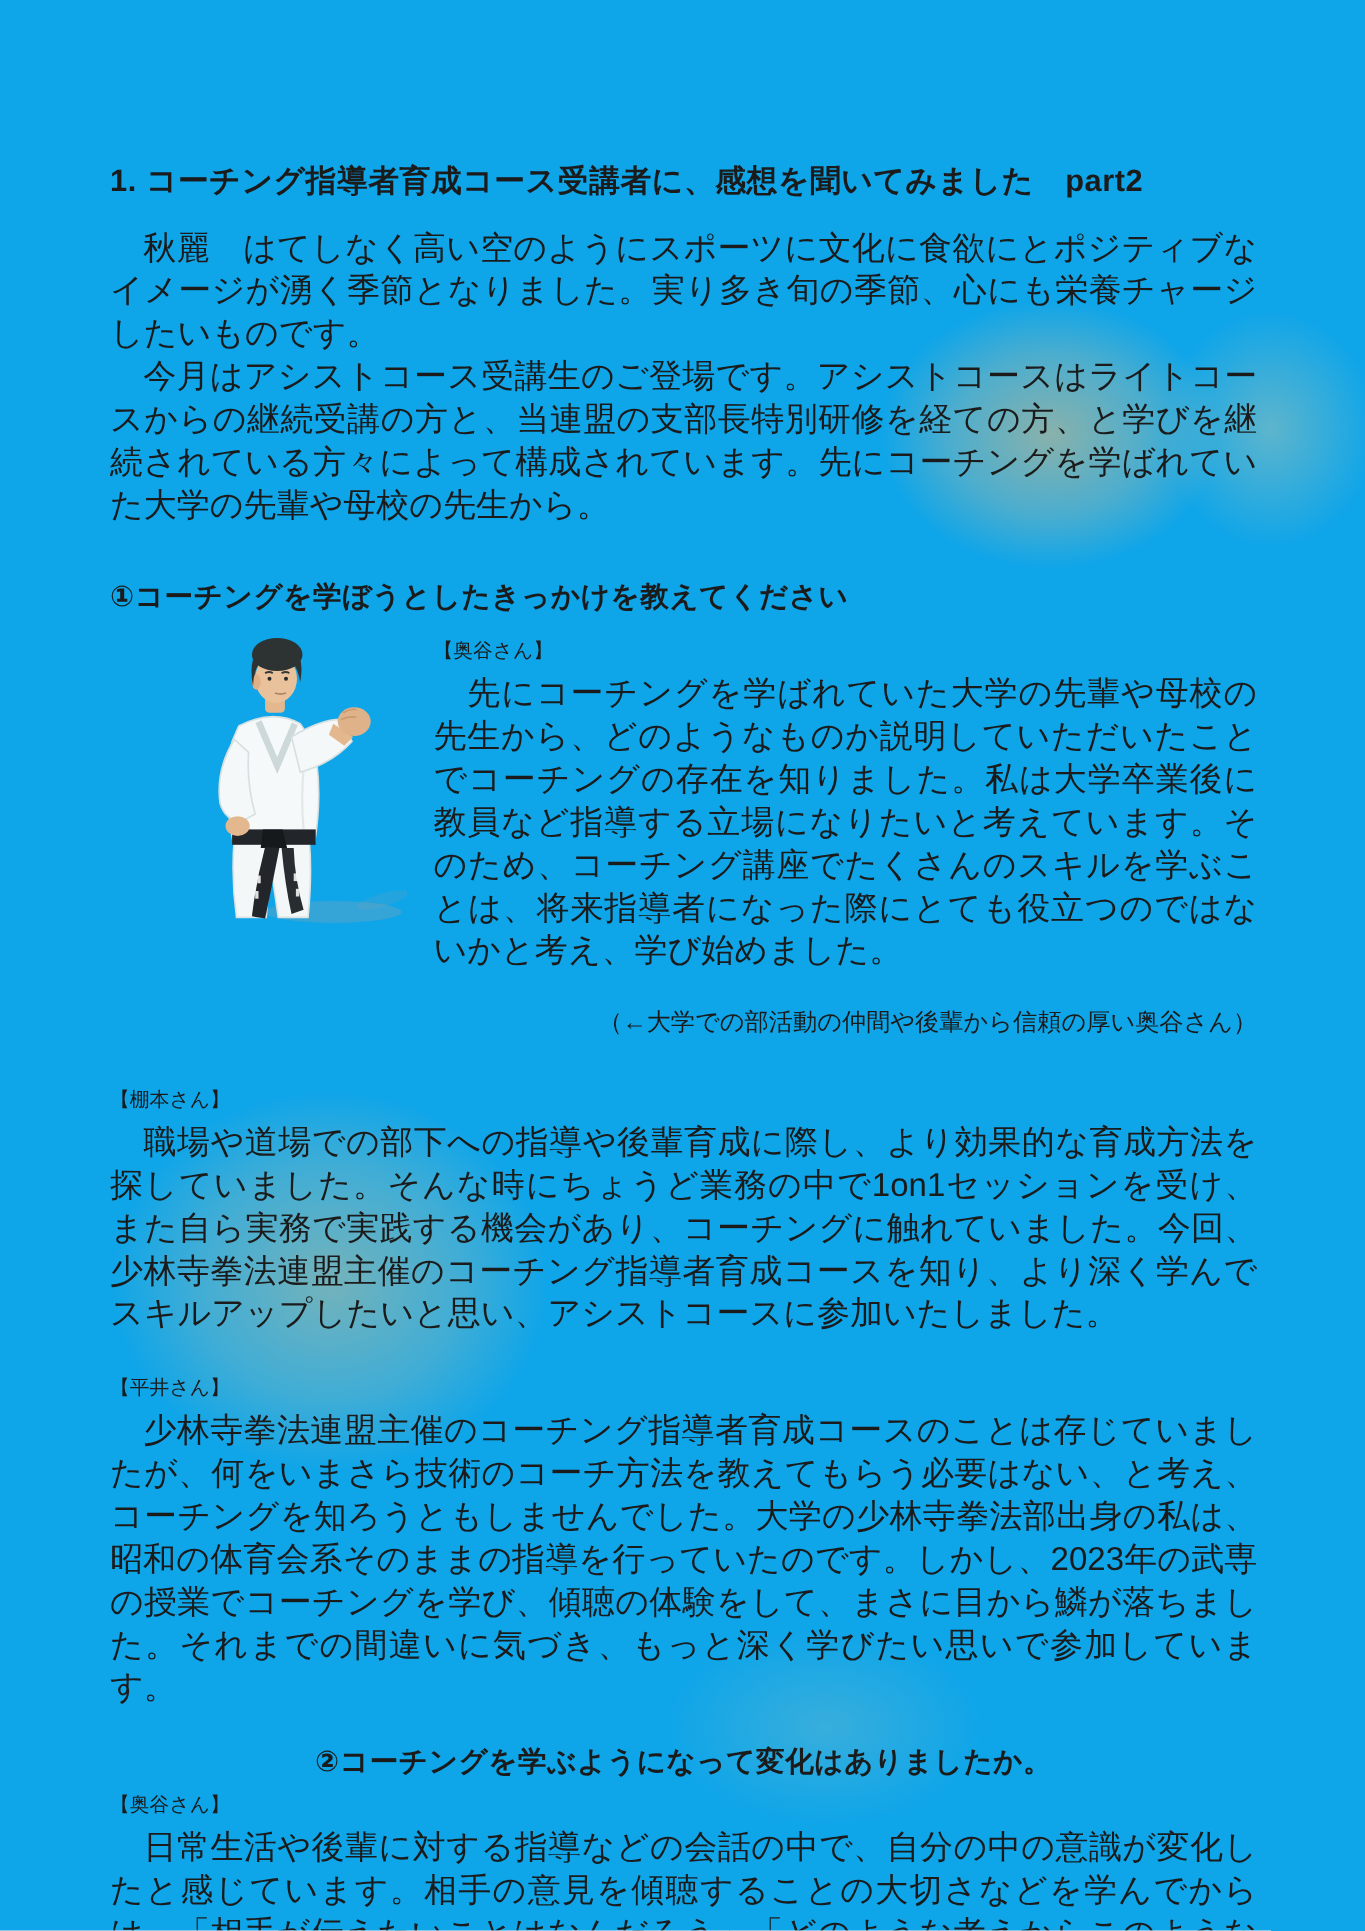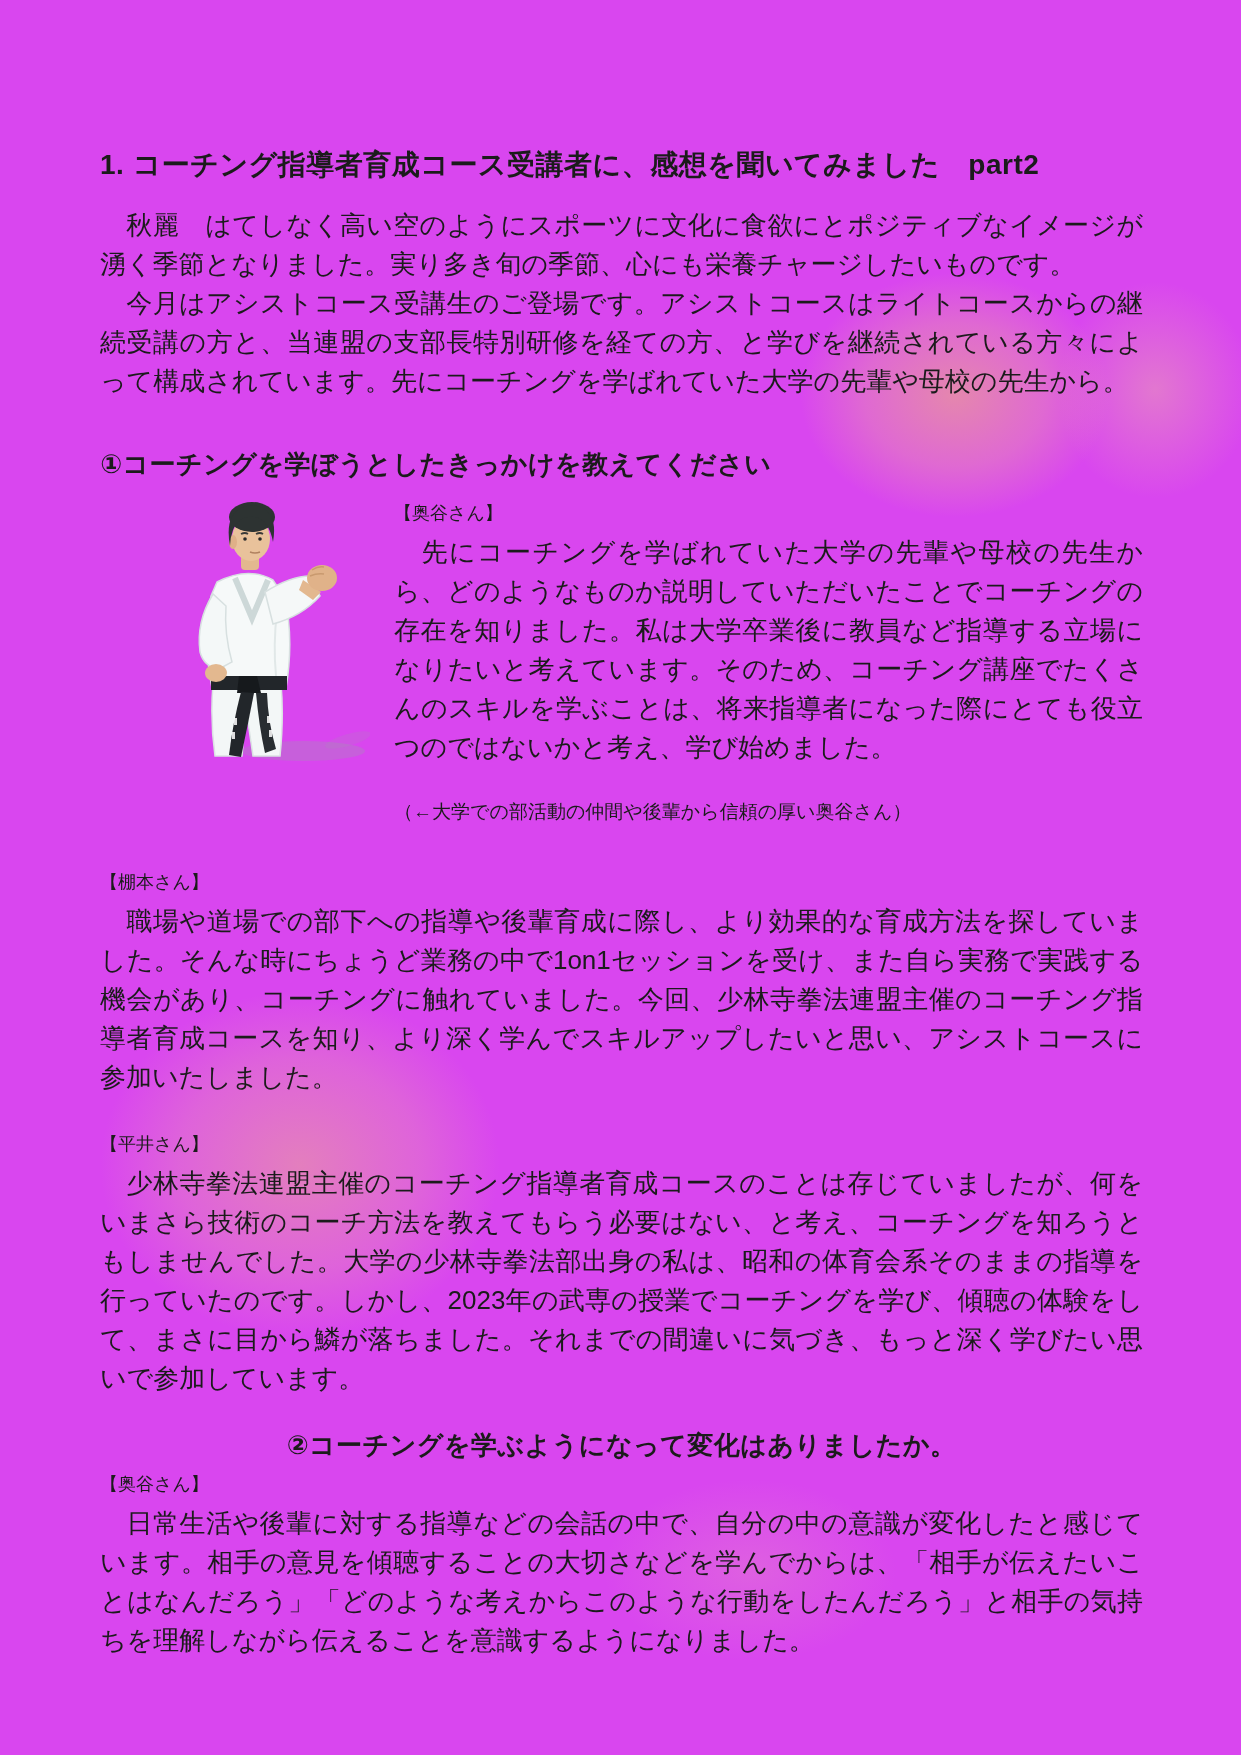--- a/index.html
+++ b/index.html
@@ -1,21 +1,21 @@
 <!DOCTYPE html>
 <html lang="ja"><head>
 <meta charset="utf-8">
 <style>
   html, body { margin: 0; padding: 0; background: #e8e8e8; }
   .page {
     position: relative;
     width: 1241px;
     height: 1755px;
     margin: 0 auto;
-    background: #d946ef;
+    background: #0ea5e9;
     overflow: hidden;
     color: #1b1b1b;
     font-family: "Liberation Sans", "DejaVu Sans", sans-serif;
   }
   
   .blob { position: absolute; pointer-events: none; }
   .blob-a {
     left: 740px; top: 225px; width: 430px; height: 340px;
     background: radial-gradient(closest-side, rgba(238,188,120,0.55) 0%, rgba(240,196,135,0.28) 42%, rgba(240,196,135,0) 72%);
   }
@@ -39,21 +39,21 @@
     width: 1043px;
   }
   .title {
     margin: 0 0 22px 0;
     font-size: 28px;
     font-weight: bold;
     letter-spacing: 0.5px;
   }
   .para {
     margin: 0;
-    font-size: 26px;
+    font-size: 30px;
     line-height: 39px;
     text-align: justify;
   }
   .q-heading {
     margin: 46px 0 12px 0;
     font-size: 26px;
     font-weight: bold;
     letter-spacing: 0.5px;
   }
   .q-heading.q2 { margin: 30px 0 2px 0; text-align: center; }
@@ -63,22 +63,23 @@
     flex: none;
     width: 215px;
     height: 273px;
     margin-left: 55px;
   }
   .photo-wrap svg { display: block; }
   .answer-text { flex: 1; margin-left: 24px; }
   .speaker { margin: 0; font-size: 18px; line-height: 39px; }
   .caption {
     margin: 30px 0 0 0;
-    font-size: 19px;
+    font-size: 22px;
     line-height: 30px;
+    text-align: right;
   }
   .answer-block { margin-top: 36px; }
   .answer-block.hirai { margin-top: 28px; }
   .answer-block.q2a { margin-top: 2px; }
 </style>
 </head>
 <body>
 
 <div class="page">
 

